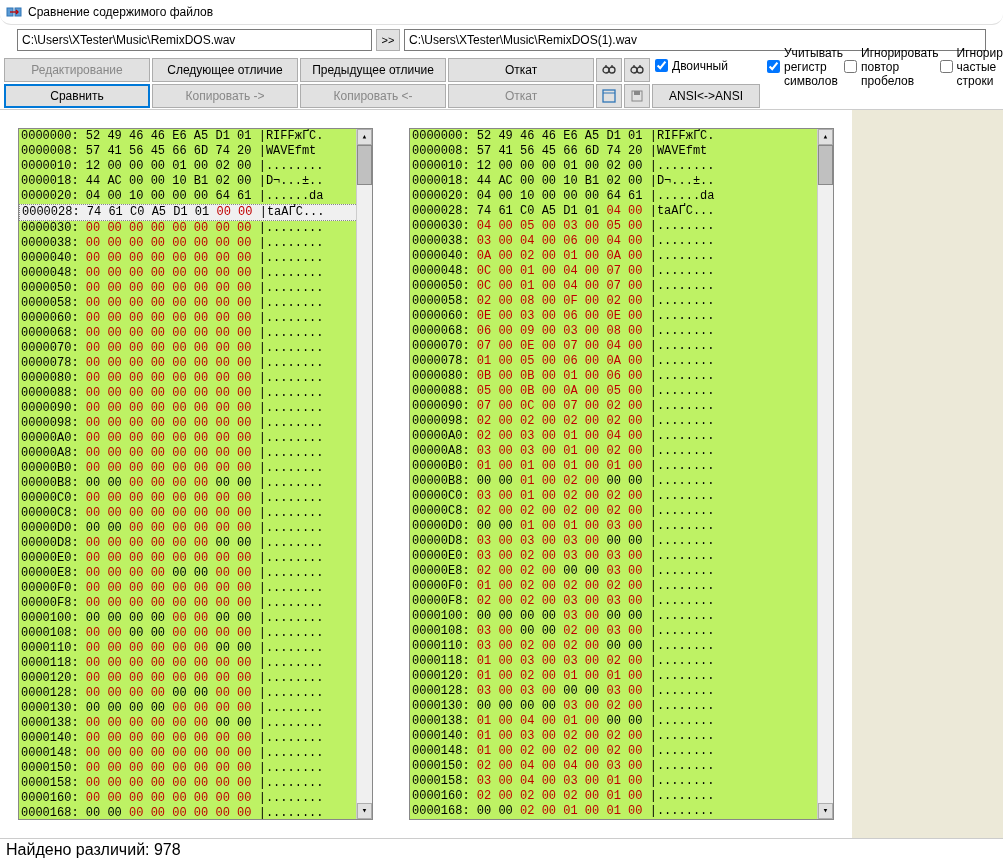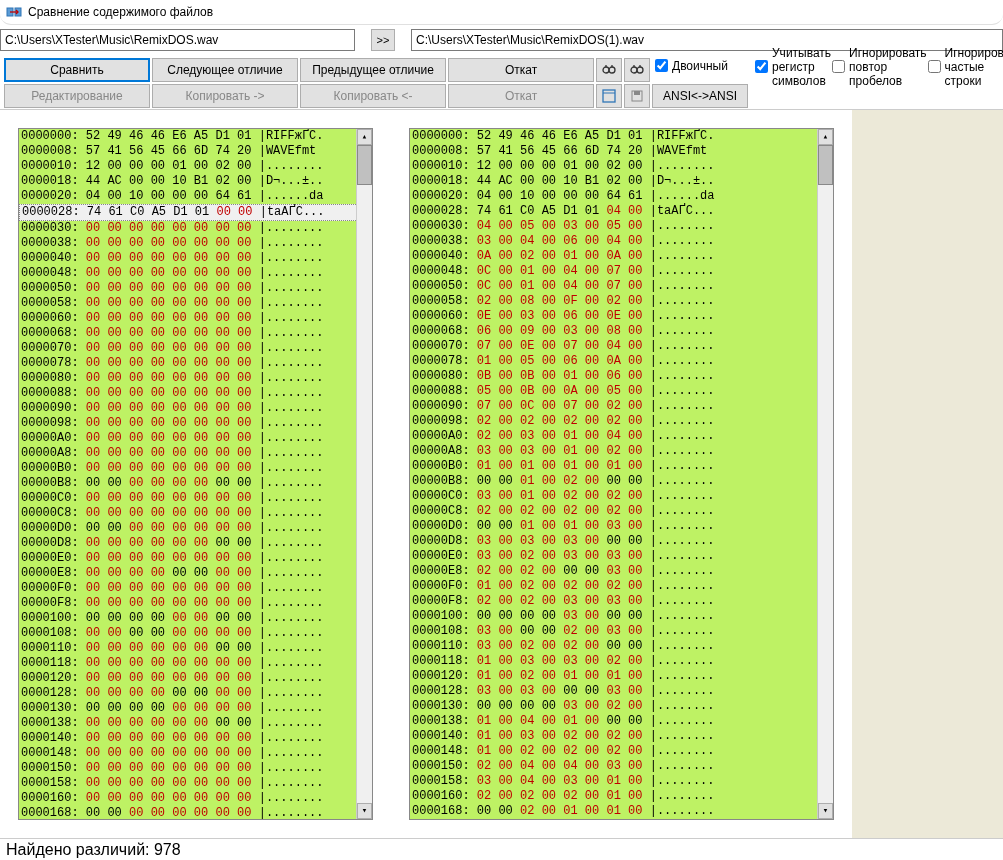--- a/index.html
+++ b/index.html
@@ -11,21 +11,21 @@
     display: flex; flex-direction: column;
   }
   .titlebar {
     display: flex; align-items: center; gap: 6px;
     padding: 4px 6px; background: #fff; border-bottom: 1px solid #e0e0e0; border-radius: 11px;
   }
   .titlebar-icon {
     width: 16px; height: 16px; display: flex; align-items: center; justify-content: center;
   }
   .pathrow {
-    display: flex; align-items: flex-start; gap: 16px; padding: 4px 0;
+    display: flex; align-items: flex-start; gap: 4px; padding: 4px 17px;
   }
   .path-input {
     flex: 0 0 auto; height: 22px; border: 1px solid #7a7a7a;
     padding: 2px 4px; font-size: 12px; background: #fff;
   }
   .path-left { width: 355px; }
   .path-right { flex: 1; }
   .sep-btn {
     width: 24px; height: 22px; border: 1px solid #adadad;
     background: #e1e1e1; font-size: 11px; display: flex;
@@ -96,22 +96,22 @@
 </div>
 
 <div class="pathrow">
   <input class="path-input path-left" value="C:\Users\XTester\Music\RemixDOS.wav" style="">
   <div class="sep-btn">&gt;&gt;</div>
   <input class="path-input path-right" value="C:\Users\XTester\Music\RemixDOS(1).wav" style="">
 </div>
 
 <div class="toolbar">
   <div class="toolbar-col">
+    <div class="btn btn-w1 disabled">Редактирование</div>
     <div class="btn primary btn-w1">Сравнить</div>
-    <div class="btn btn-w1 disabled">Редактирование</div>
   </div>
   <div class="toolbar-col">
     <div class="btn btn-w2">Следующее отличие</div>
     <div class="btn btn-w2 disabled">Копировать -&gt;</div>
   </div>
   <div class="toolbar-col">
     <div class="btn btn-w2">Предыдущее отличие</div>
     <div class="btn btn-w2 disabled">Копировать &lt;-</div>
   </div>
   <div class="toolbar-col">
@@ -145,21 +145,21 @@
             <rect x="1" y="1" width="12" height="12" fill="none" stroke="#2e75b6" stroke-width="1.3"></rect>
             <line x1="1" y1="4" x2="13" y2="4" stroke="#2e75b6"></line>
           </svg>
       </div>
       <div class="btn icon-btn disabled">
         <svg width="14" height="14">
             <rect x="2" y="2" width="10" height="10" fill="none" stroke="#888"></rect>
             <rect x="4" y="2" width="6" height="4" fill="#888"></rect>
           </svg>
       </div>
-      <div class="btn" style="width:96px;">ANSI&lt;-&gt;ANSI</div>
+      <div class="btn" style="width:108px;">ANSI&lt;-&gt;ANSI</div>
     </div>
   </div>
   <div class="check-col">
     <label class="check-row">
       <input type="checkbox" checked="" style="">
       <span>Учитывать регистр символов</span>
     </label>
     <label class="check-row">
       <input type="checkbox" style="">
       <span>Игнорировать повтор пробелов</span>

